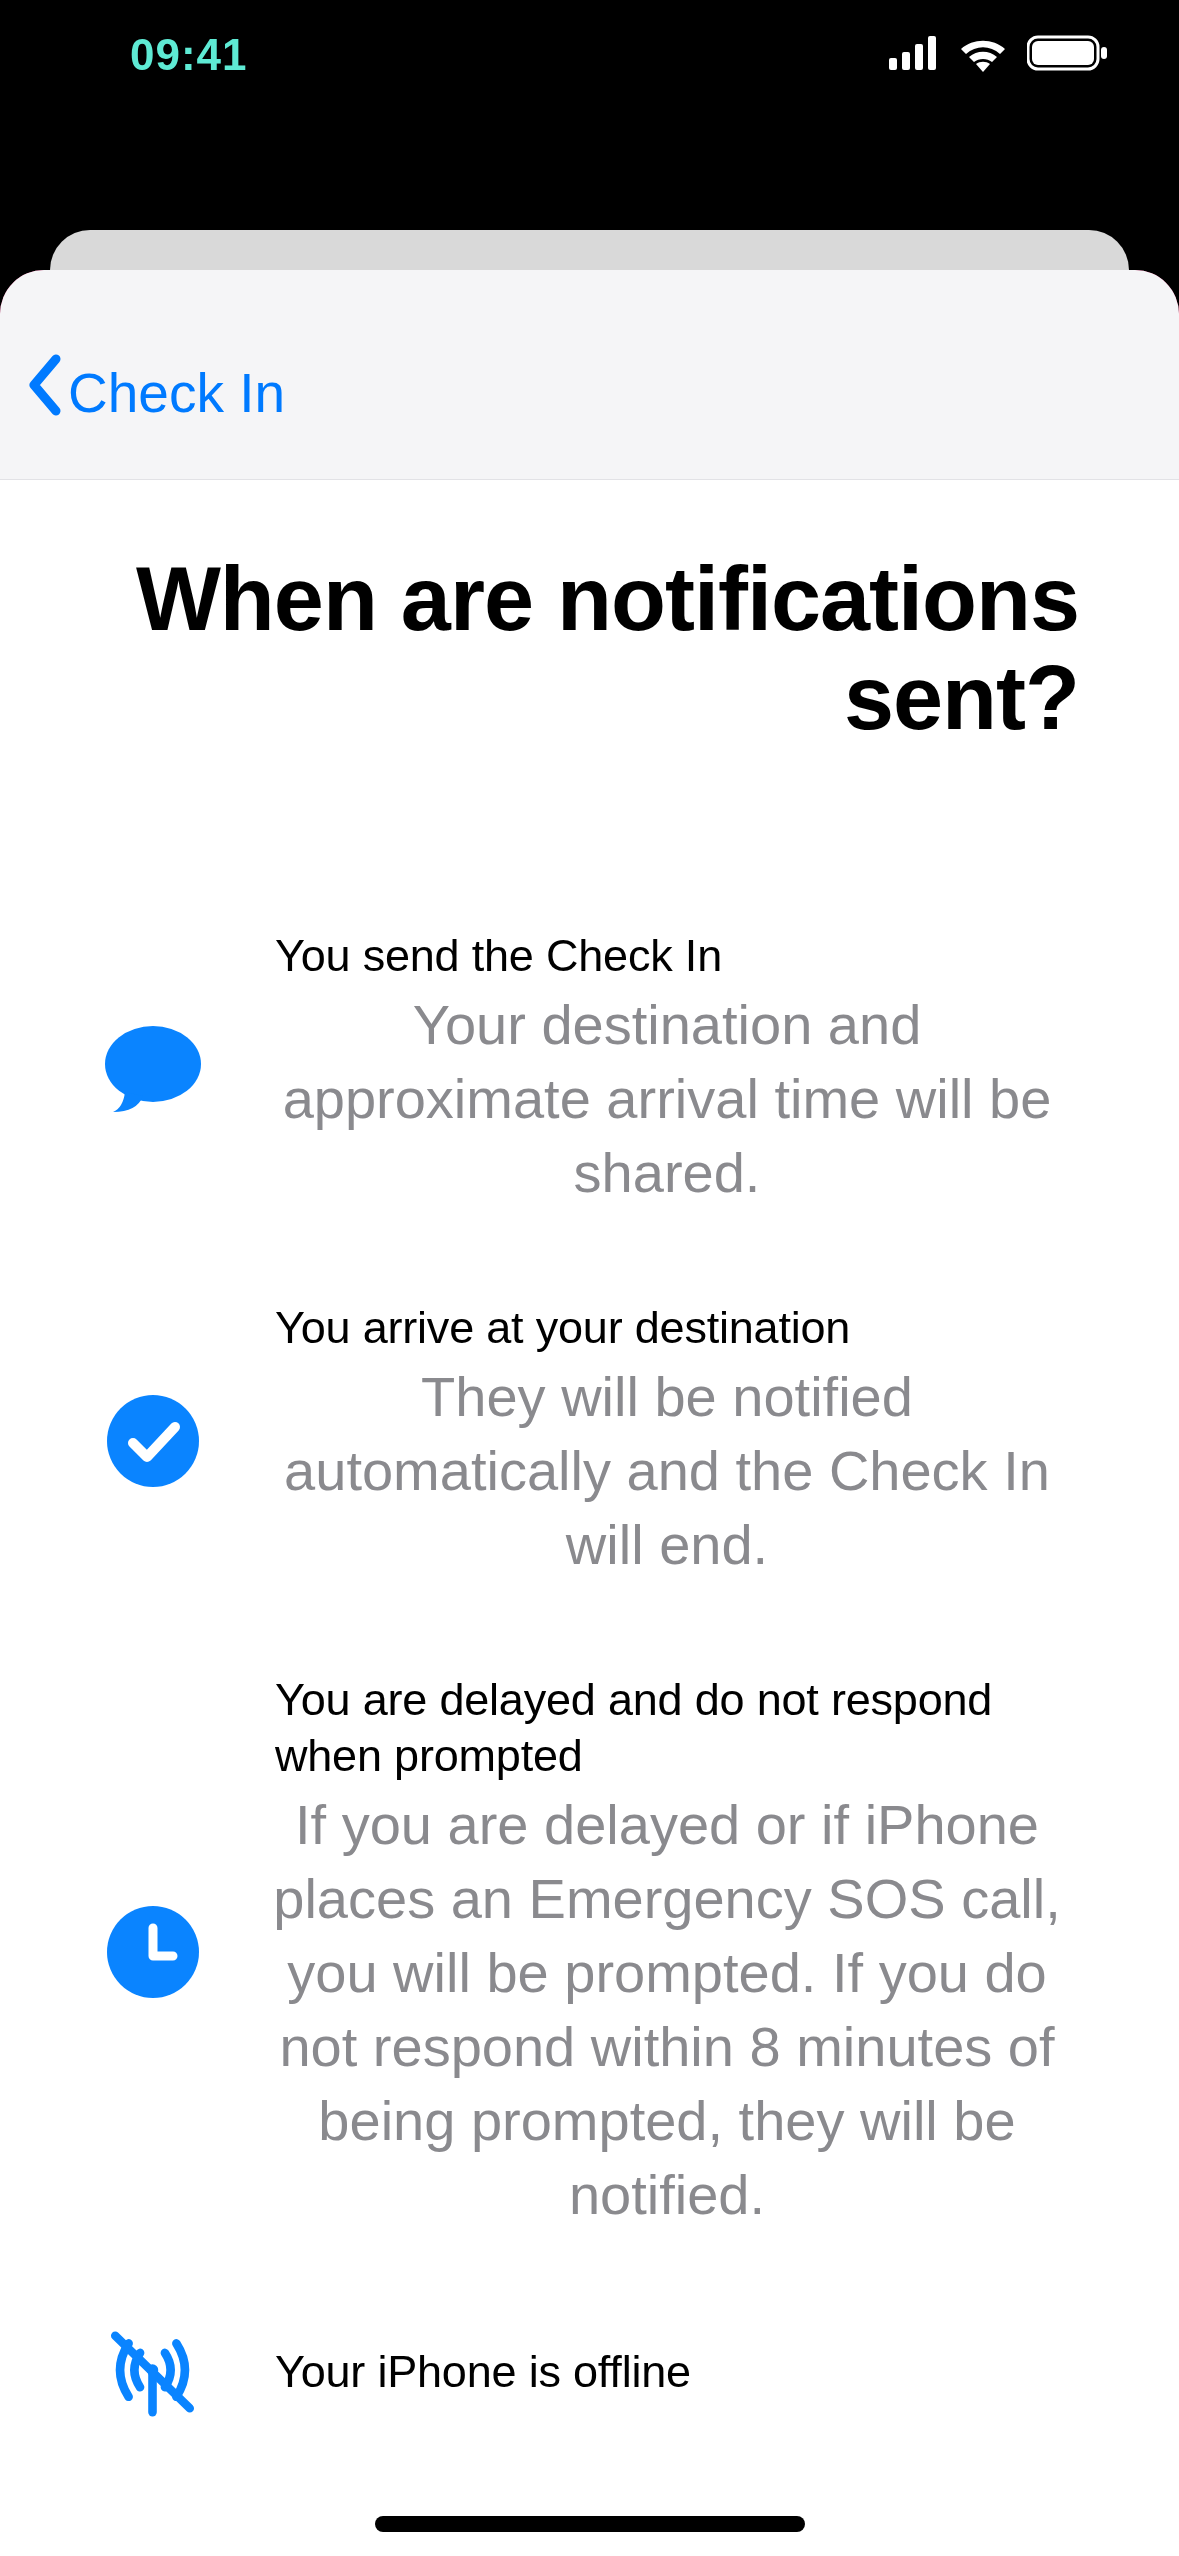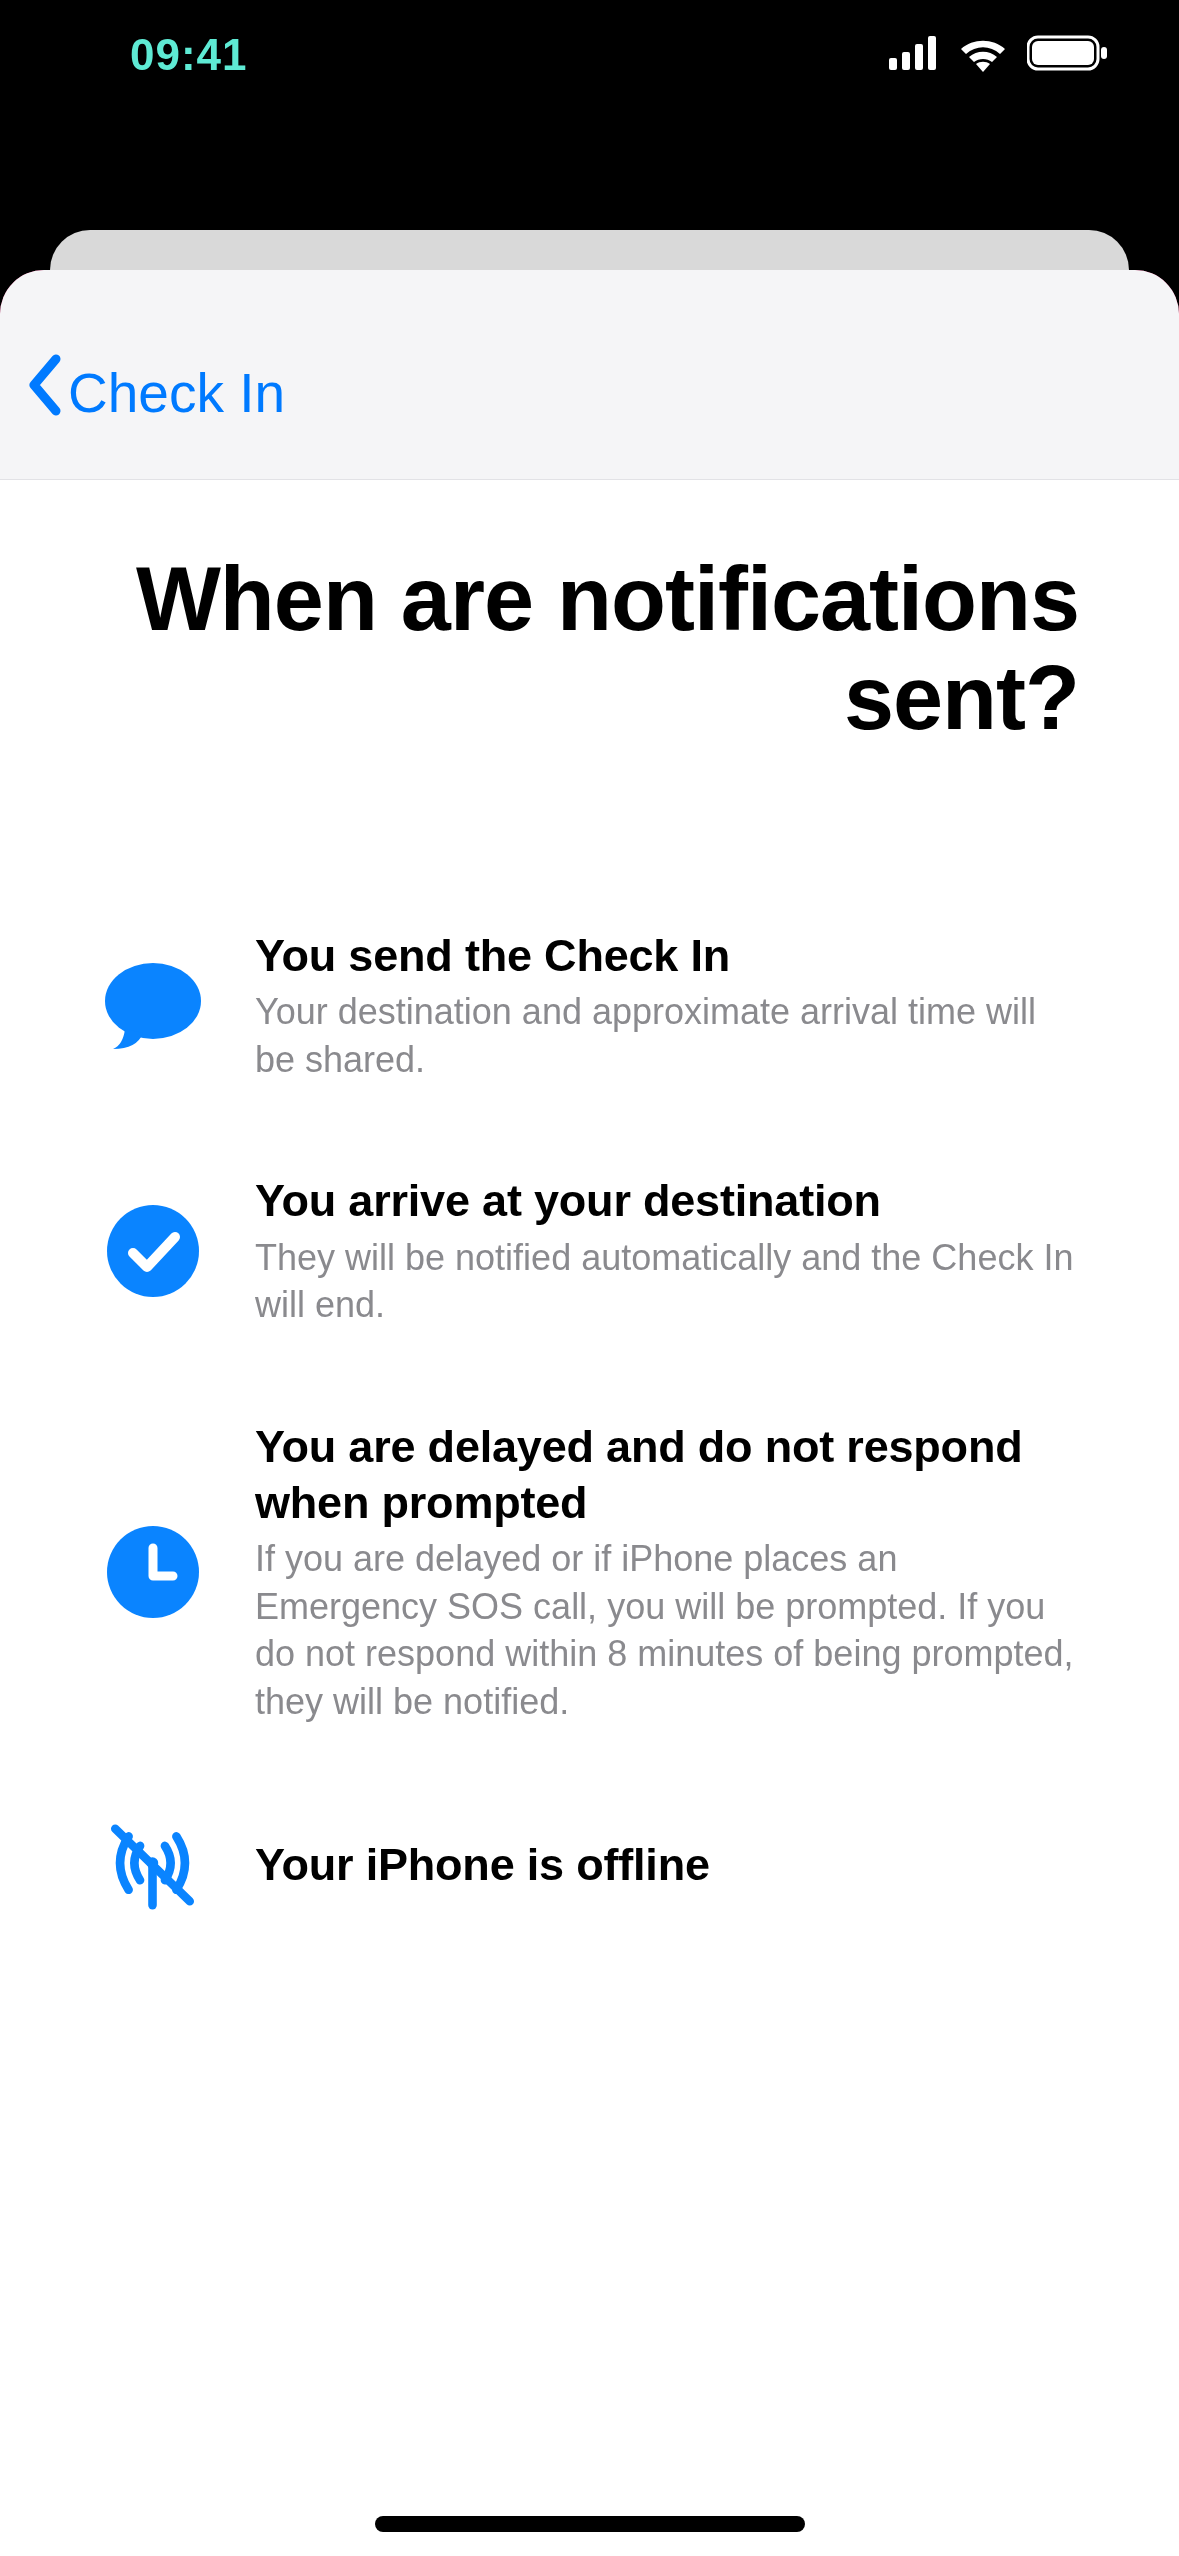--- a/index.html
+++ b/index.html
@@ -101,31 +101,33 @@
   .item .iconwrap {
     width: 105px;
     min-width: 105px;
     display: flex;
     justify-content: center;
     align-items: center;
   }
   .item-text { flex: 1; }
   .item-title {
     font-size: 45px;
-    font-weight: 700;
+    font-weight: 400;
     color: #000;
     line-height: 1.25;
     letter-spacing: -0.2px;
+    margin-left: 20px;
   }
   .item-desc {
-    font-size: 36px;
+    font-size: 56px;
     font-weight: 400;
     color: #8a8a8e;
     line-height: 1.32;
     margin-top: 4px;
+    text-align: center;
   }
 
   
   .home-indicator {
     position: absolute;
     bottom: 24px;
     left: 50%;
     transform: translateX(-50%);
     width: 430px;
     height: 16px;

